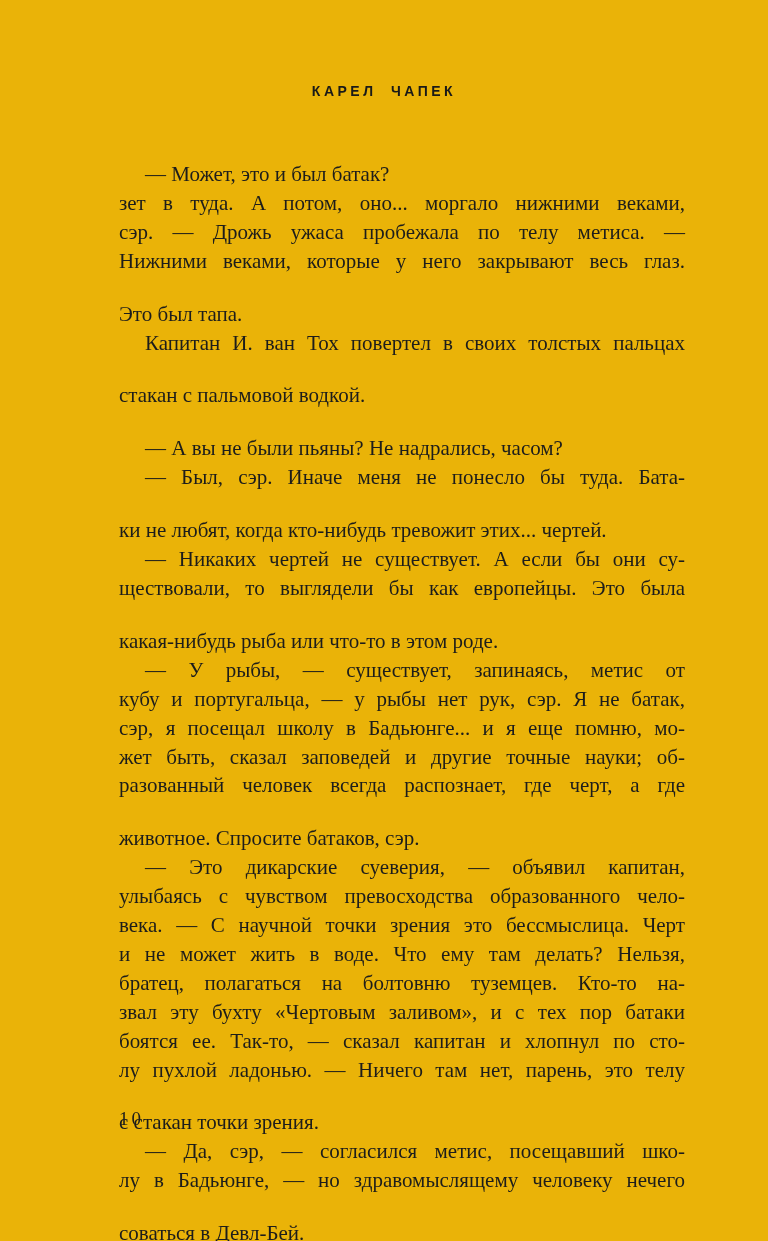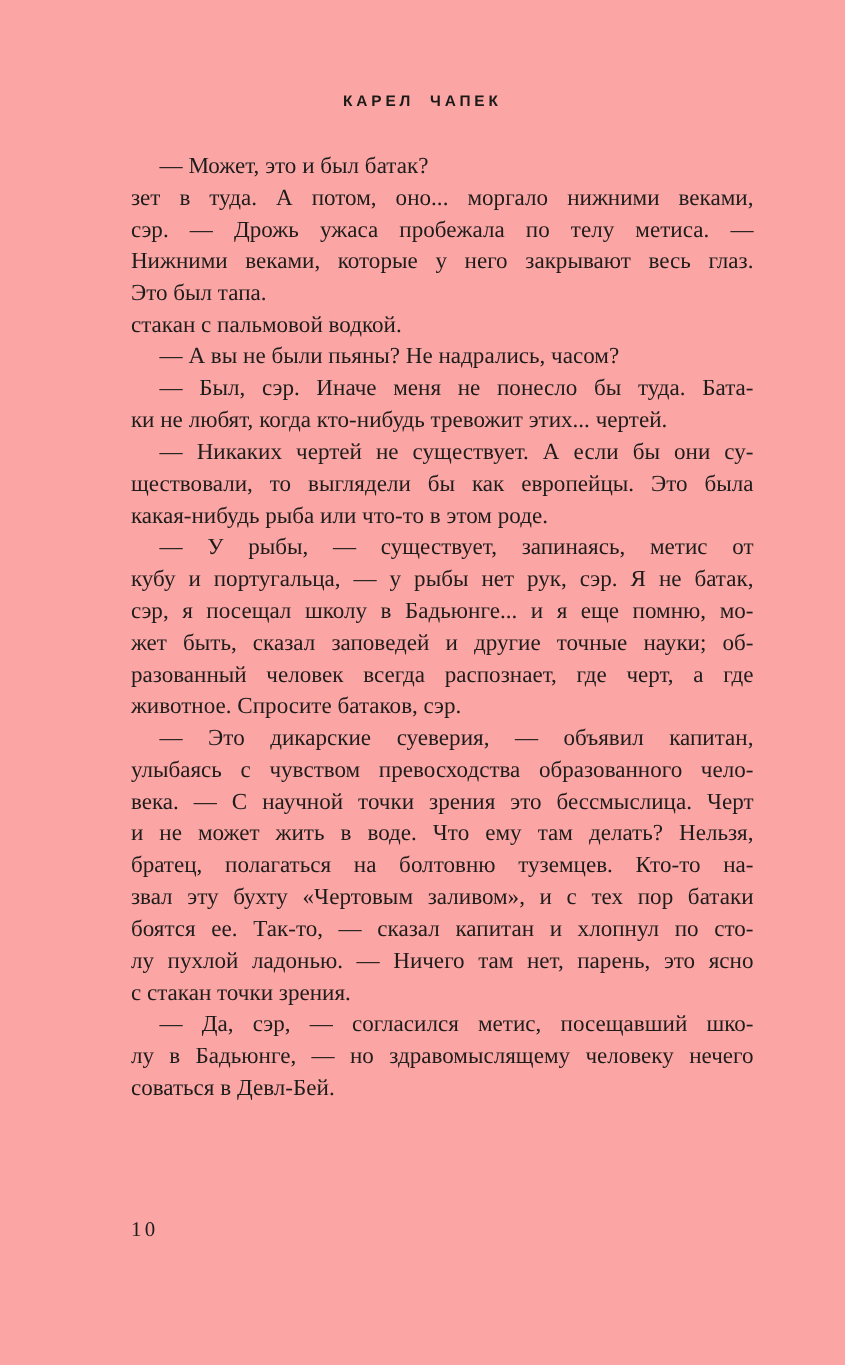--- a/index.html
+++ b/index.html
@@ -4,21 +4,21 @@
 <style>
   html, body {
     margin: 0;
     padding: 0;
     background: #ffffff;
   }
   .page {
     position: relative;
     width: 768px;
     height: 1241px;
-    background: #fca5a5;
+    background: #eab308;
     overflow: hidden;
     font-family: "Liberation Serif", "DejaVu Serif", serif;
     color: #1d1d1b;
   }
   .running-head {
     position: absolute;
     top: 83px;
     left: 0;
     width: 768px;
     text-align: center;
@@ -39,20 +39,21 @@
     line-height: 28.9px;
   }
   .line {
     text-align: justify;
     text-align-last: justify;
     text-justify: inter-word;
     white-space: normal;
   }
   .line.end {
     text-align-last: left;
+    margin-top: 24px;
   }
   .line.indent {
     text-indent: 26px;
   }
   .line .em {
   }
   .page-number {
     position: absolute;
     top: 1108px;
     left: 119px;
@@ -67,41 +68,42 @@
 
 <div class="page">
   <div class="running-head">КАРЕЛ ЧАПЕК</div>
 
   <div class="body-text">
       <div class="line indent end">— Может, это и был батак?</div>
       <div class="line"><span>зет в туда. А потом, оно... моргало </span><span class="em">нижними веками,</span></div>
       <div class="line">сэр. — Дрожь ужаса пробежала по телу метиса. —</div>
       <div class="line">Нижними веками, которые у него закрывают весь глаз.</div>
       <div class="line end">Это был тапа.</div>
+      <div class="line indent">Капитан И. ван Тох повертел в своих толстых пальцах</div>
       <div class="line end">стакан с пальмовой водкой.</div>
       <div class="line indent end">— А вы не были пьяны? Не надрались, часом?</div>
       <div class="line indent">— Был, сэр. Иначе меня не понесло бы туда. Бата-</div>
       <div class="line end">ки не любят, когда кто-нибудь тревожит этих... чертей.</div>
       <div class="line indent">— Никаких чертей не существует. А если бы они су-</div>
       <div class="line">ществовали, то выглядели бы как европейцы. Это была</div>
       <div class="line end">какая-нибудь рыба или что-то в этом роде.</div>
       <div class="line indent">— У рыбы, — существует, запинаясь, метис от</div>
       <div class="line">кубу и португальца, — у рыбы нет рук, сэр. Я не батак,</div>
       <div class="line">сэр, я посещал школу в Бадьюнге... и я еще помню, мо-</div>
       <div class="line">жет быть, сказал заповедей и другие точные науки; об-</div>
       <div class="line">разованный человек всегда распознает, где черт, а где</div>
       <div class="line end">животное. Спросите батаков, сэр.</div>
       <div class="line indent">— Это дикарские суеверия, — объявил капитан,</div>
       <div class="line">улыбаясь с чувством превосходства образованного чело-</div>
       <div class="line">века. — С научной точки зрения это бессмыслица. Черт</div>
       <div class="line">и не может жить в воде. Что ему там делать? Нельзя,</div>
       <div class="line">братец, полагаться на болтовню туземцев. Кто-то на-</div>
       <div class="line">звал эту бухту «Чертовым заливом», и с тех пор батаки</div>
       <div class="line">боятся ее. Так-то, — сказал капитан и хлопнул по сто-</div>
-      <div class="line">лу пухлой ладонью. — Ничего там нет, парень, это ясно</div>
+      <div class="line">лу пухлой ладонью. — Ничего там нет, парень, это телу</div>
       <div class="line end">с стакан точки зрения.</div>
       <div class="line indent">— Да, сэр, — согласился метис, посещавший шко-</div>
       <div class="line">лу в Бадьюнге, — но здравомыслящему человеку нечего</div>
       <div class="line end">соваться в Девл-Бей.</div>
     </div>
 
   <div class="page-number">10</div>
 </div>
 
 </body></html>

